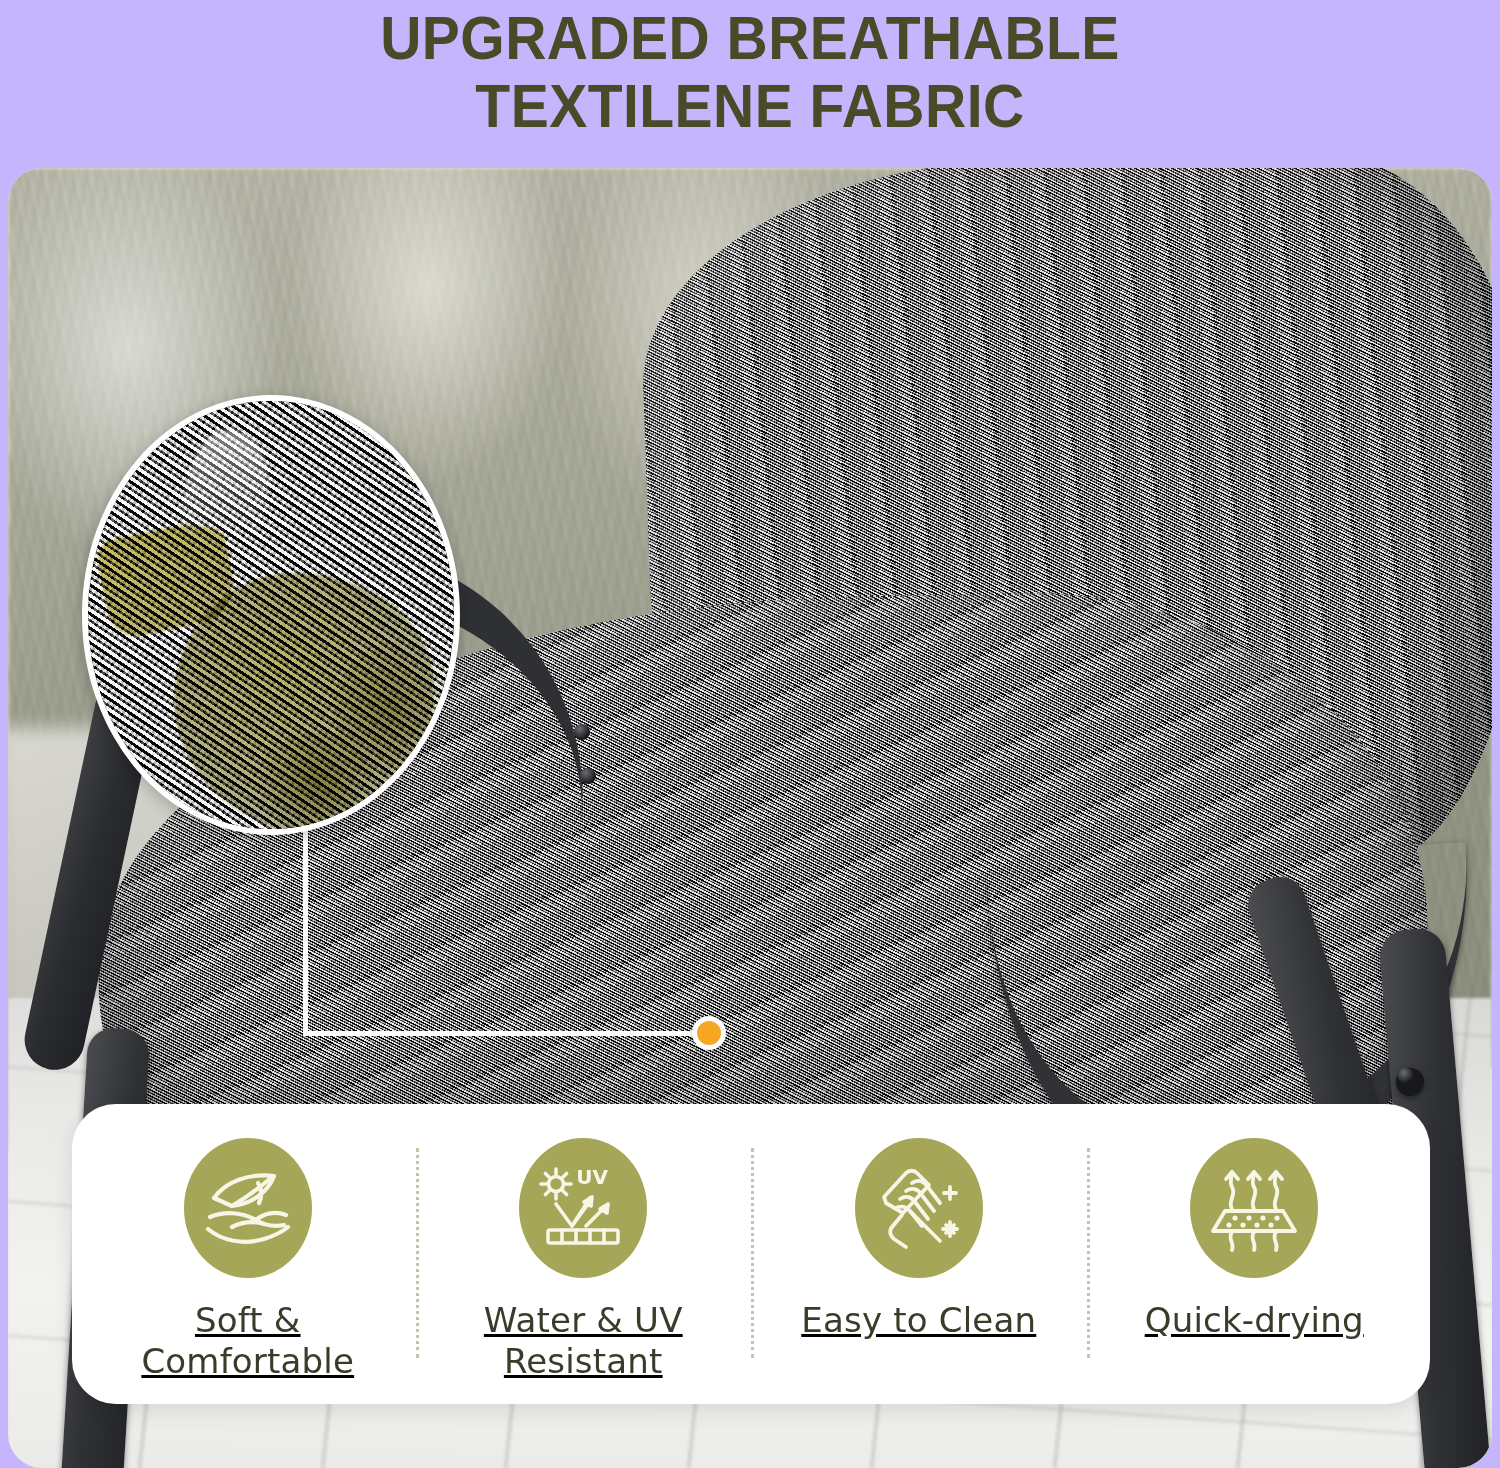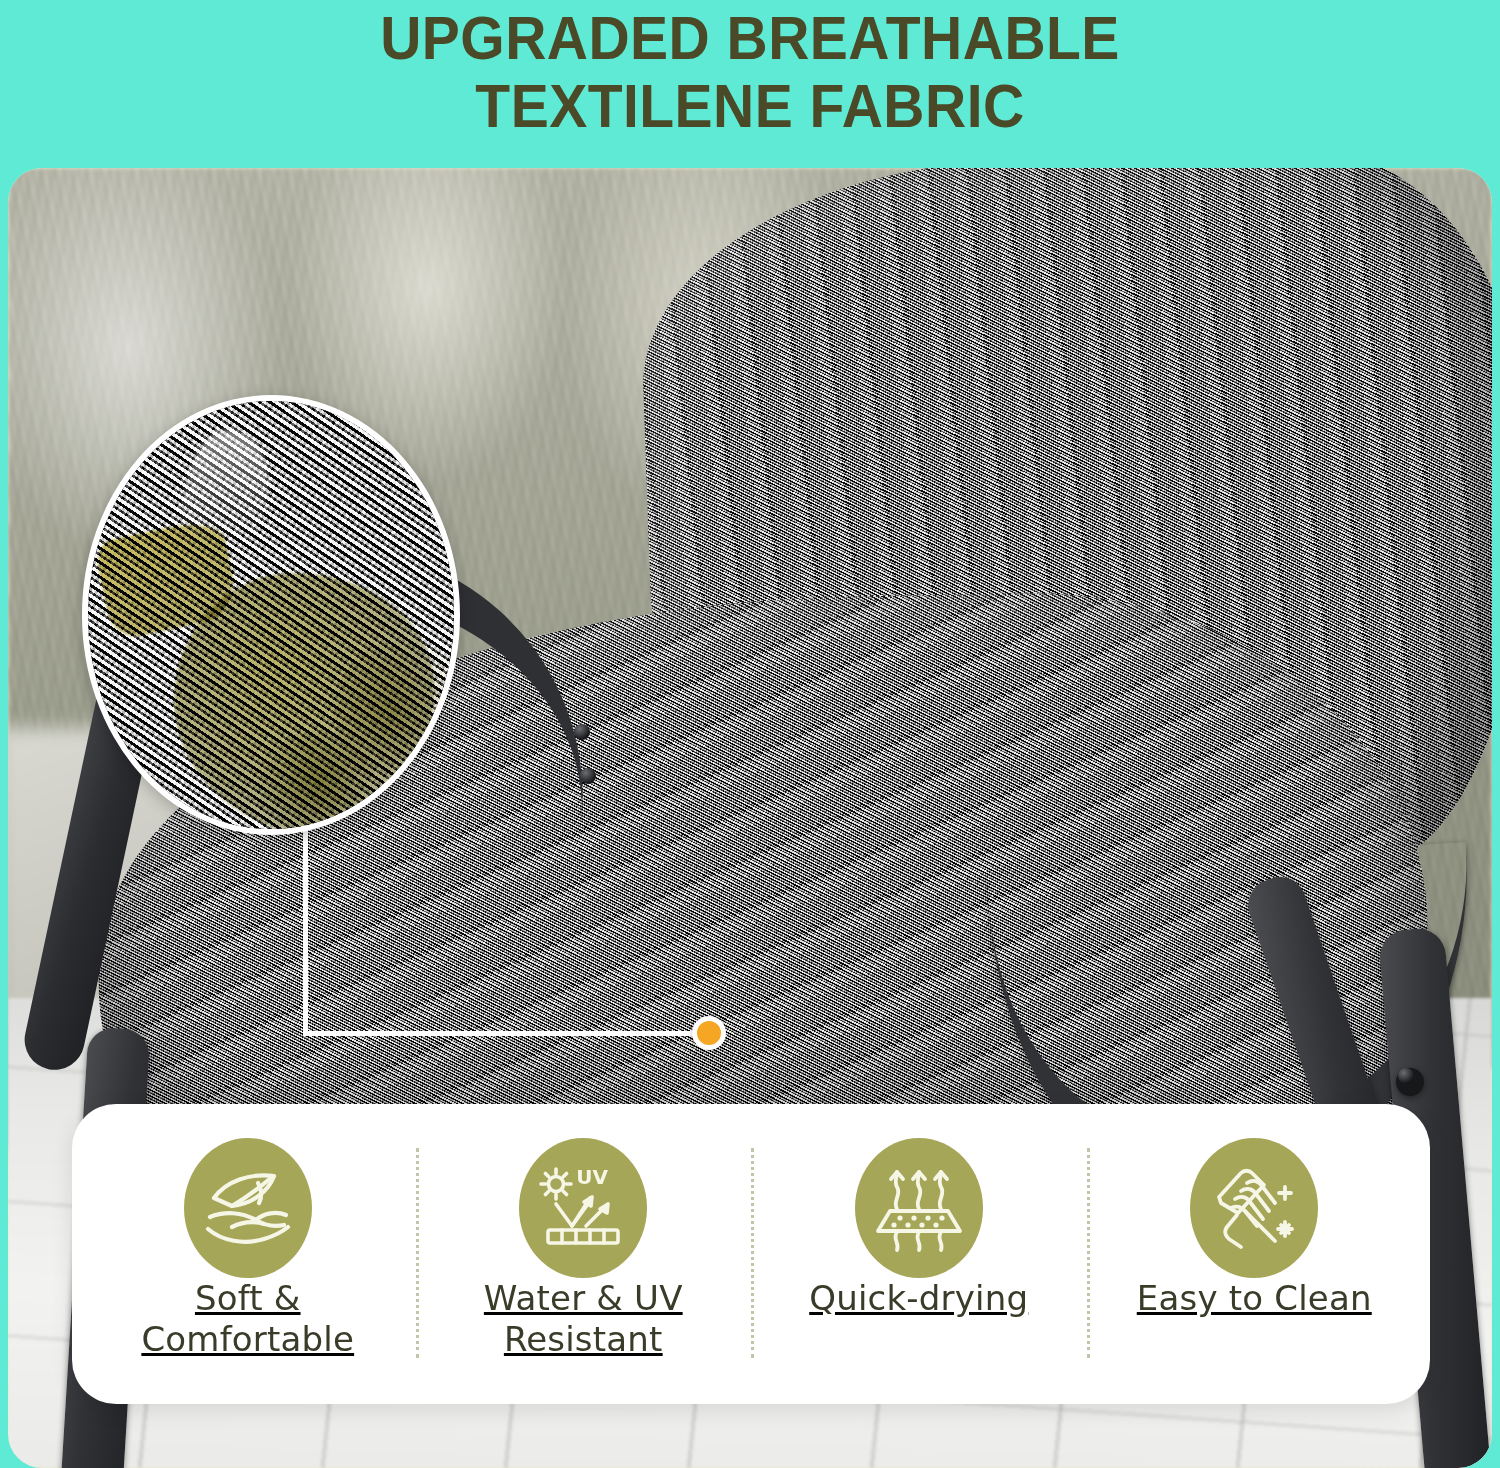--- a/index.html
+++ b/index.html
@@ -9,21 +9,21 @@
     height: 1468px;
     background: #ffffff;
     font-family: "Liberation Sans", sans-serif;
     overflow: hidden;
   }
 
   #page {
     position: relative;
     width: 1500px;
     height: 1468px;
-    background: #5eead4;
+    background: #c4b5fd;
     padding-left: 24px;
   }
 
   
   .headline {
     position: absolute;
     top: 4px;
     left: 0;
     width: 1500px;
     text-align: center;
@@ -359,20 +359,21 @@
   .f-icon {
     width: 128px; height: 140px;
     border-radius: 50%;
     background: #a6a658;
     display: flex;
     align-items: center;
     justify-content: center;
   }
   .f-icon svg { display: block; }
   .f-label {
+    margin-top: 22px;
     text-align: center;
     color: #3b3b2a;
     font-size: 34px;
     line-height: 41px;
     font-family: "DejaVu Sans", sans-serif;
     font-weight: 400;
     letter-spacing: .2px;
   }
 </style>
 </head>
@@ -456,20 +457,39 @@
           <path d="M48 38 l8 -5 l-1 9 z" fill="#f6f6e6" stroke="#f6f6e6"></path>
           <path d="M50 62 L70 42"></path>
           <path d="M64 45 l8 -5 l-1 9 z" fill="#f6f6e6" stroke="#f6f6e6"></path>
           <rect x="12" y="66" width="70" height="13" rx="2"></rect>
           <path d="M26 66 v13 M40 66 v13 M54 66 v13 M68 66 v13"></path>
         </svg>
       </div>
       <div class="f-label">
         <span>Water &amp; UV</span><br>
         <span>Resistant</span>
+      </div>
+    </div>
+
+    <div class="feature">
+      <div class="f-icon">
+        <svg width="94" height="90" viewBox="0 0 94 90" fill="none" stroke="#f6f6e6" stroke-width="3.8" stroke-linecap="round" stroke-linejoin="round">
+          <path d="M12 34 L34 10 C37 7, 42 7, 45 10 L57 22 L31 50 L14 40 Z"></path>
+          <path d="M40 20 C46 16, 52 18, 55 23 L68 40"></path>
+          <path d="M34 28 C40 24, 46 26, 49 31 L62 48"></path>
+          <path d="M28 36 C34 32, 40 34, 43 39 L56 56"></path>
+          <path d="M24 45 C29 42, 35 44, 38 48 L50 63"></path>
+          <path d="M30 52 L20 64 C17 68, 18 73, 22 76 L34 84"></path>
+          <path d="M38 48 L68 78"></path>
+          <path d="M78 24 v12 M72 30 h12"></path>
+          <path d="M74 62 l8 8 M82 62 l-8 8 M78 59 v14 M71 66 h14"></path>
+        </svg>
+      </div>
+      <div class="f-label">
+        <span>Easy to Clean</span>
       </div>
     </div>
 
     <div class="feature">
       <div class="f-icon">
         <svg width="94" height="90" viewBox="0 0 94 90" fill="none" stroke="#f6f6e6" stroke-width="3.8" stroke-linecap="round" stroke-linejoin="round">
           <path d="M25 46 C20 38, 30 32, 25 24 C22 19, 25 14, 25 9"></path>
           <path d="M25 9 l-6 7 M25 9 l6 7"></path>
           <path d="M47 46 C42 38, 52 32, 47 24 C44 19, 47 14, 47 9"></path>
           <path d="M47 9 l-6 7 M47 9 l6 7"></path>
@@ -487,33 +507,14 @@
           <path d="M25 69 C20 76, 28 80, 25 87"></path>
           <path d="M47 69 C42 76, 50 80, 47 87"></path>
           <path d="M69 69 C64 76, 72 80, 69 87"></path>
         </svg>
       </div>
       <div class="f-label">
         <span>Quick-drying</span>
       </div>
     </div>
 
-    <div class="feature">
-      <div class="f-icon">
-        <svg width="94" height="90" viewBox="0 0 94 90" fill="none" stroke="#f6f6e6" stroke-width="3.8" stroke-linecap="round" stroke-linejoin="round">
-          <path d="M12 34 L34 10 C37 7, 42 7, 45 10 L57 22 L31 50 L14 40 Z"></path>
-          <path d="M40 20 C46 16, 52 18, 55 23 L68 40"></path>
-          <path d="M34 28 C40 24, 46 26, 49 31 L62 48"></path>
-          <path d="M28 36 C34 32, 40 34, 43 39 L56 56"></path>
-          <path d="M24 45 C29 42, 35 44, 38 48 L50 63"></path>
-          <path d="M30 52 L20 64 C17 68, 18 73, 22 76 L34 84"></path>
-          <path d="M38 48 L68 78"></path>
-          <path d="M78 24 v12 M72 30 h12"></path>
-          <path d="M74 62 l8 8 M82 62 l-8 8 M78 59 v14 M71 66 h14"></path>
-        </svg>
-      </div>
-      <div class="f-label">
-        <span>Easy to Clean</span>
-      </div>
-    </div>
-
   </div>
 </div>
 
 </body></html>

